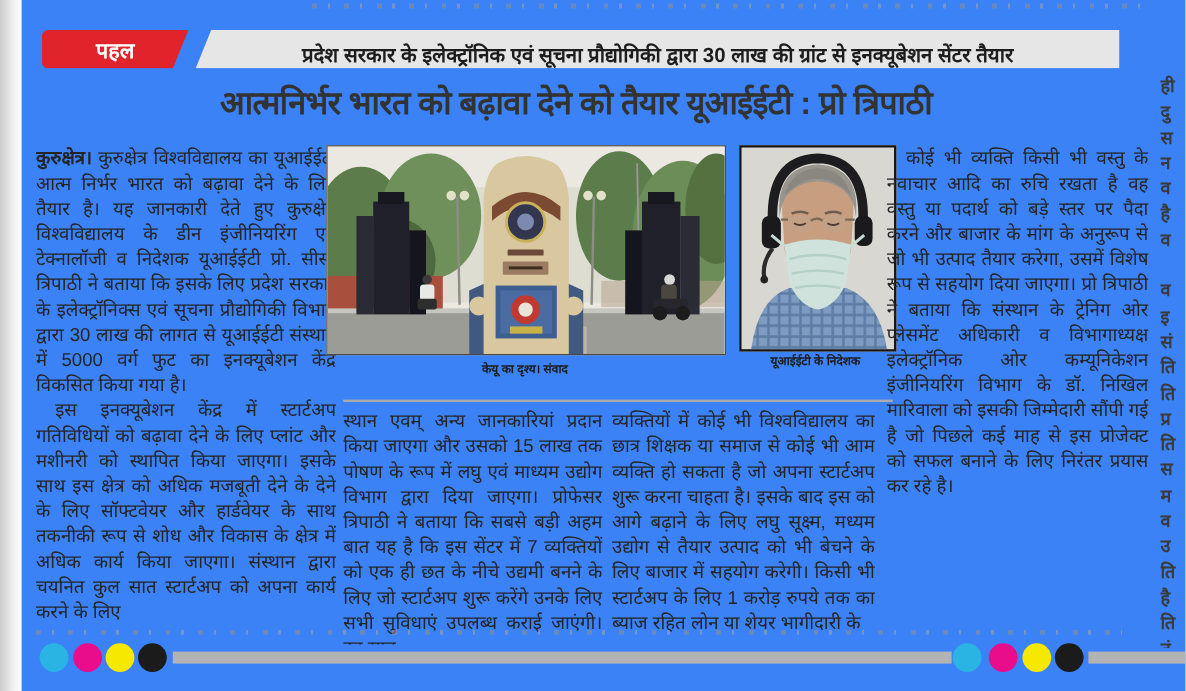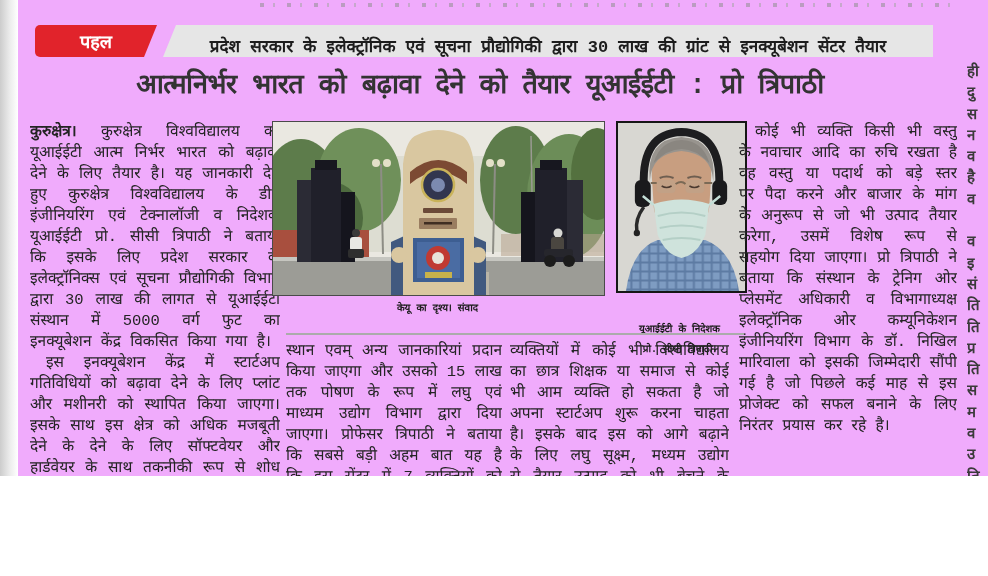--- a/index.html
+++ b/index.html
@@ -1,17 +1,17 @@
 <!DOCTYPE html>
 <html><head>
 <meta charset="utf-8">
 <style>
   html,body{margin:0;padding:0;background:#ffffff;}
-  .page{position:relative;width:988px;height:476px;background:#f0abfc;overflow:hidden;
-        font-family:Liberation Mono, monospace;color:#262626;}
+  .page{position:relative;width:988px;height:576px;background:#3b82f6;overflow:hidden;
+        font-family:Liberation Sans, sans-serif;color:#262626;}
   .scan-edge{position:absolute;left:0;top:0;width:18px;height:576px;
         background:linear-gradient(to right,#cccccc,#ececec 55%,#ffffff);}
   
   .frag-row{position:absolute;height:4px;opacity:.55;
         background:repeating-linear-gradient(90deg,#8f8f8f 0 4px,transparent 4px 13px,#a5a5a5 13px 15px,transparent 15px 27px);}
   
   .badge{position:absolute;left:35px;top:25px;width:122px;height:32px;border-radius:5px 0 0 5px;
         display:flex;align-items:center;justify-content:center;
         clip-path:polygon(0 0,100% 0,calc(100% - 13px) 100%,0 100%);
         background:#e1232b;color:#fff;font-weight:700;font-size:18px;}
@@ -144,23 +144,22 @@
       <path d="M42 55 Q49 52 56 55 M70 55 Q77 52 84 55" stroke="#6e5e50" stroke-width="2" fill="none"></path>
       <rect x="39" y="57" width="19" height="13" rx="4" fill="#b9a58e" opacity="0.4"></rect>
       <rect x="68" y="57" width="19" height="13" rx="4" fill="#b9a58e" opacity="0.4"></rect>
       <path d="M39 60 H33 M58 61 Q64 57 68 61 M87 60 H95" stroke="#7a6a56" stroke-width="2" fill="none"></path>
       <path d="M44 63 Q49 66 54 63 M72 63 Q77 66 82 63" stroke="#4a3a30" stroke-width="1.5" fill="none"></path>
       <path d="M36 82 L25 73 M92 82 L103 73" stroke="#c4ded6" stroke-width="2.5"></path>
       <path d="M36 81 Q64 72 92 81 L88 112 Q80 132 64 135 Q48 132 40 112 Z" fill="#cfe3dc"></path>
       <path d="M40 93 Q64 86 88 93 M42 105 Q64 100 86 105 M45 117 Q64 113 83 117" stroke="#b4cfc6" stroke-width="2" fill="none"></path>
     </svg>
   </div>
-  <div class="caption" style="left:606px;top:292px;width:147px;margin-top:28px;">
+  <div class="caption" style="left:606px;top:292px;width:147px;">
     <div>यूआईईटी के निदेशक</div>
-    <div>प्रो. सीसी त्रिपाठी।</div>
   </div>
   <div class="cap-rule"></div>
 
   <div class="col" style="left:286px;top:341px;width:216px;height:196px;">
     <p>स्थान एवम् अन्य जानकारियां प्रदान किया जाएगा और उसको 15 लाख तक पोषण के रूप में लघु एवं माध्यम उद्योग विभाग द्वारा दिया जाएगा। प्रोफेसर त्रिपाठी ने बताया कि सबसे बड़ी अहम बात यह है कि इस सेंटर में 7 व्यक्तियों को एक ही छत के नीचे उद्यमी बनने के लिए जो स्टार्टअप शुरू करेंगे उनके लिए सभी सुविधाएं उपलब्ध कराई जाएंगी। इन सात</p>
   </div>
 
   <div class="col" style="left:510px;top:341px;width:219px;height:200px;">
     <p>व्यक्तियों में कोई भी विश्वविद्यालय का छात्र शिक्षक या समाज से कोई भी आम व्यक्ति हो सकता है जो अपना स्टार्टअप शुरू करना चाहता है। इसके बाद इस को आगे बढ़ाने के लिए लघु सूक्ष्म, मध्यम उद्योग से तैयार उत्पाद को भी बेचने के लिए बाजार में सहयोग करेगी। किसी भी स्टार्टअप के लिए 1 करोड़ रुपये तक का ब्याज रहित लोन या शेयर भागीदारी के</p>
   </div>

